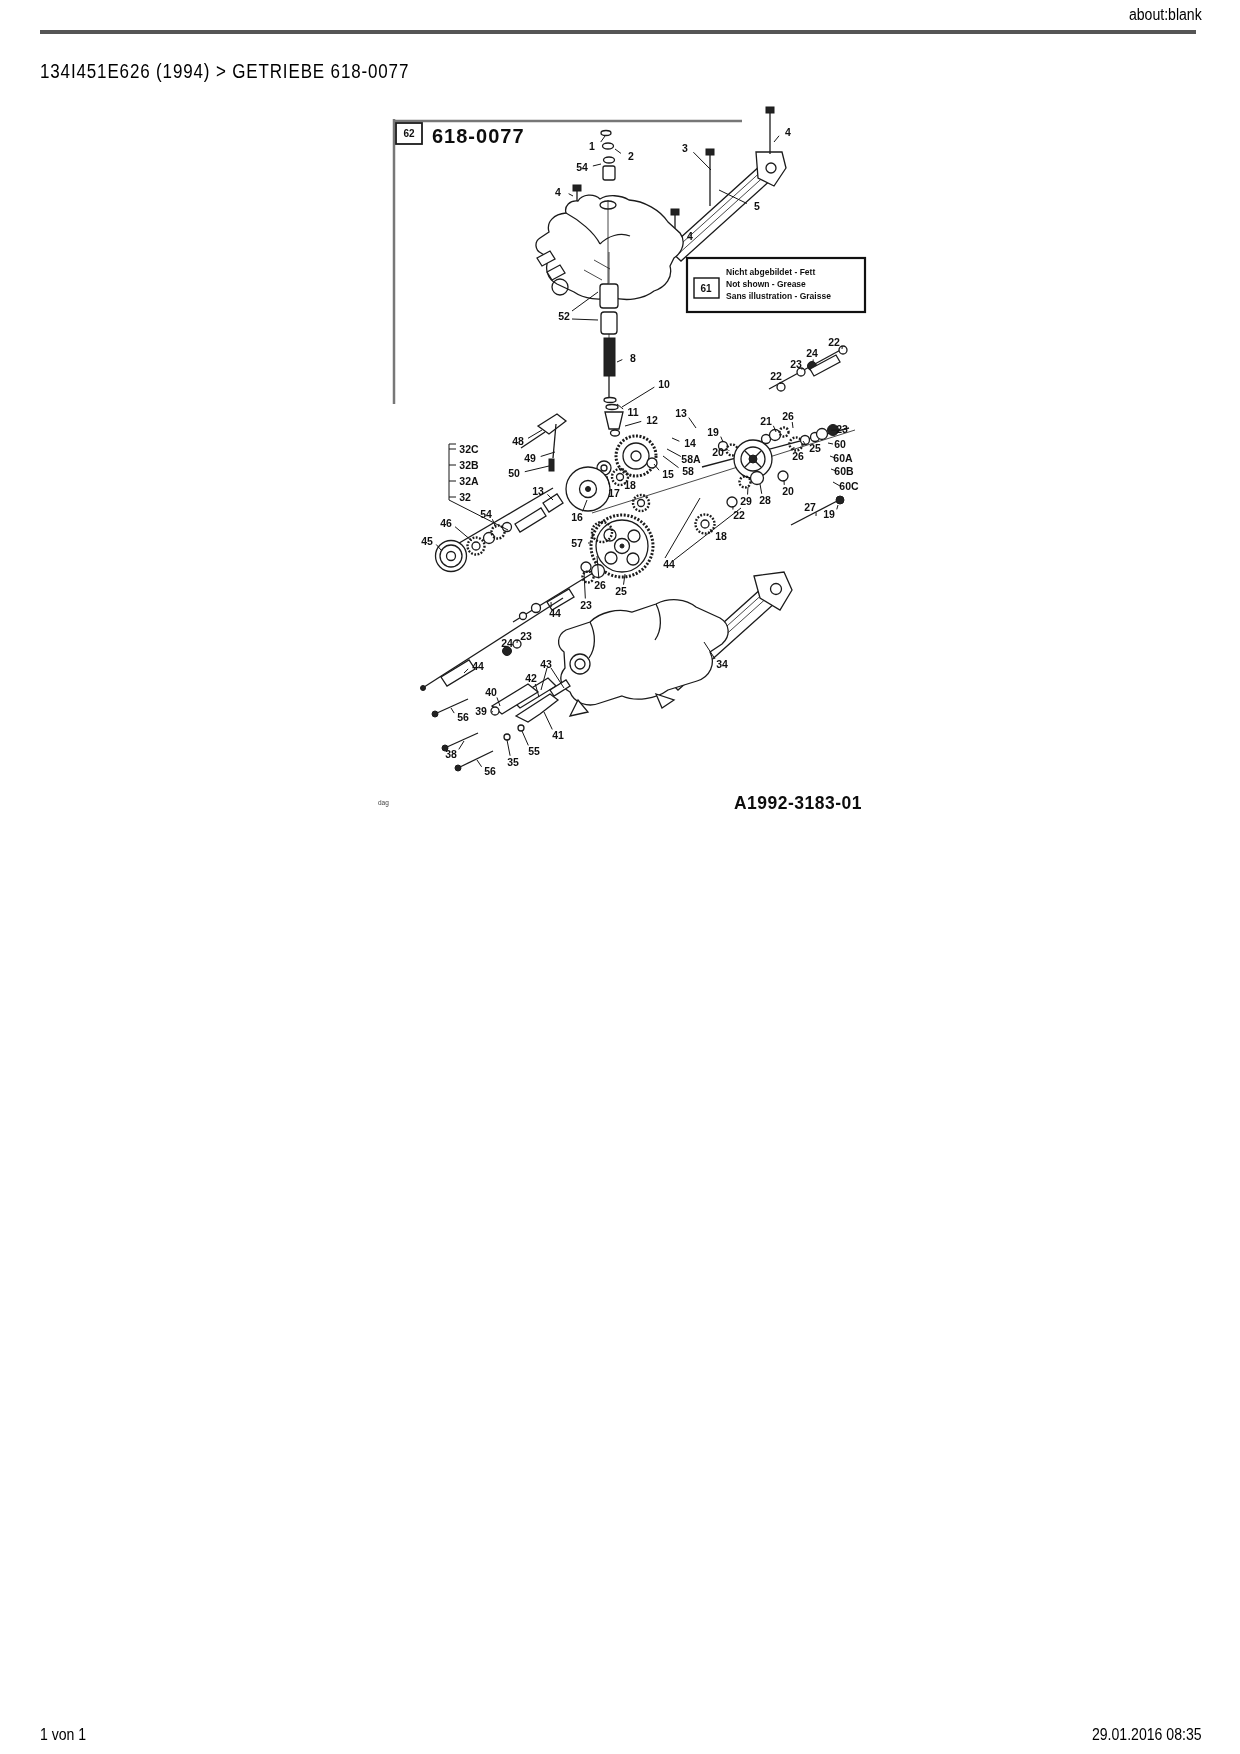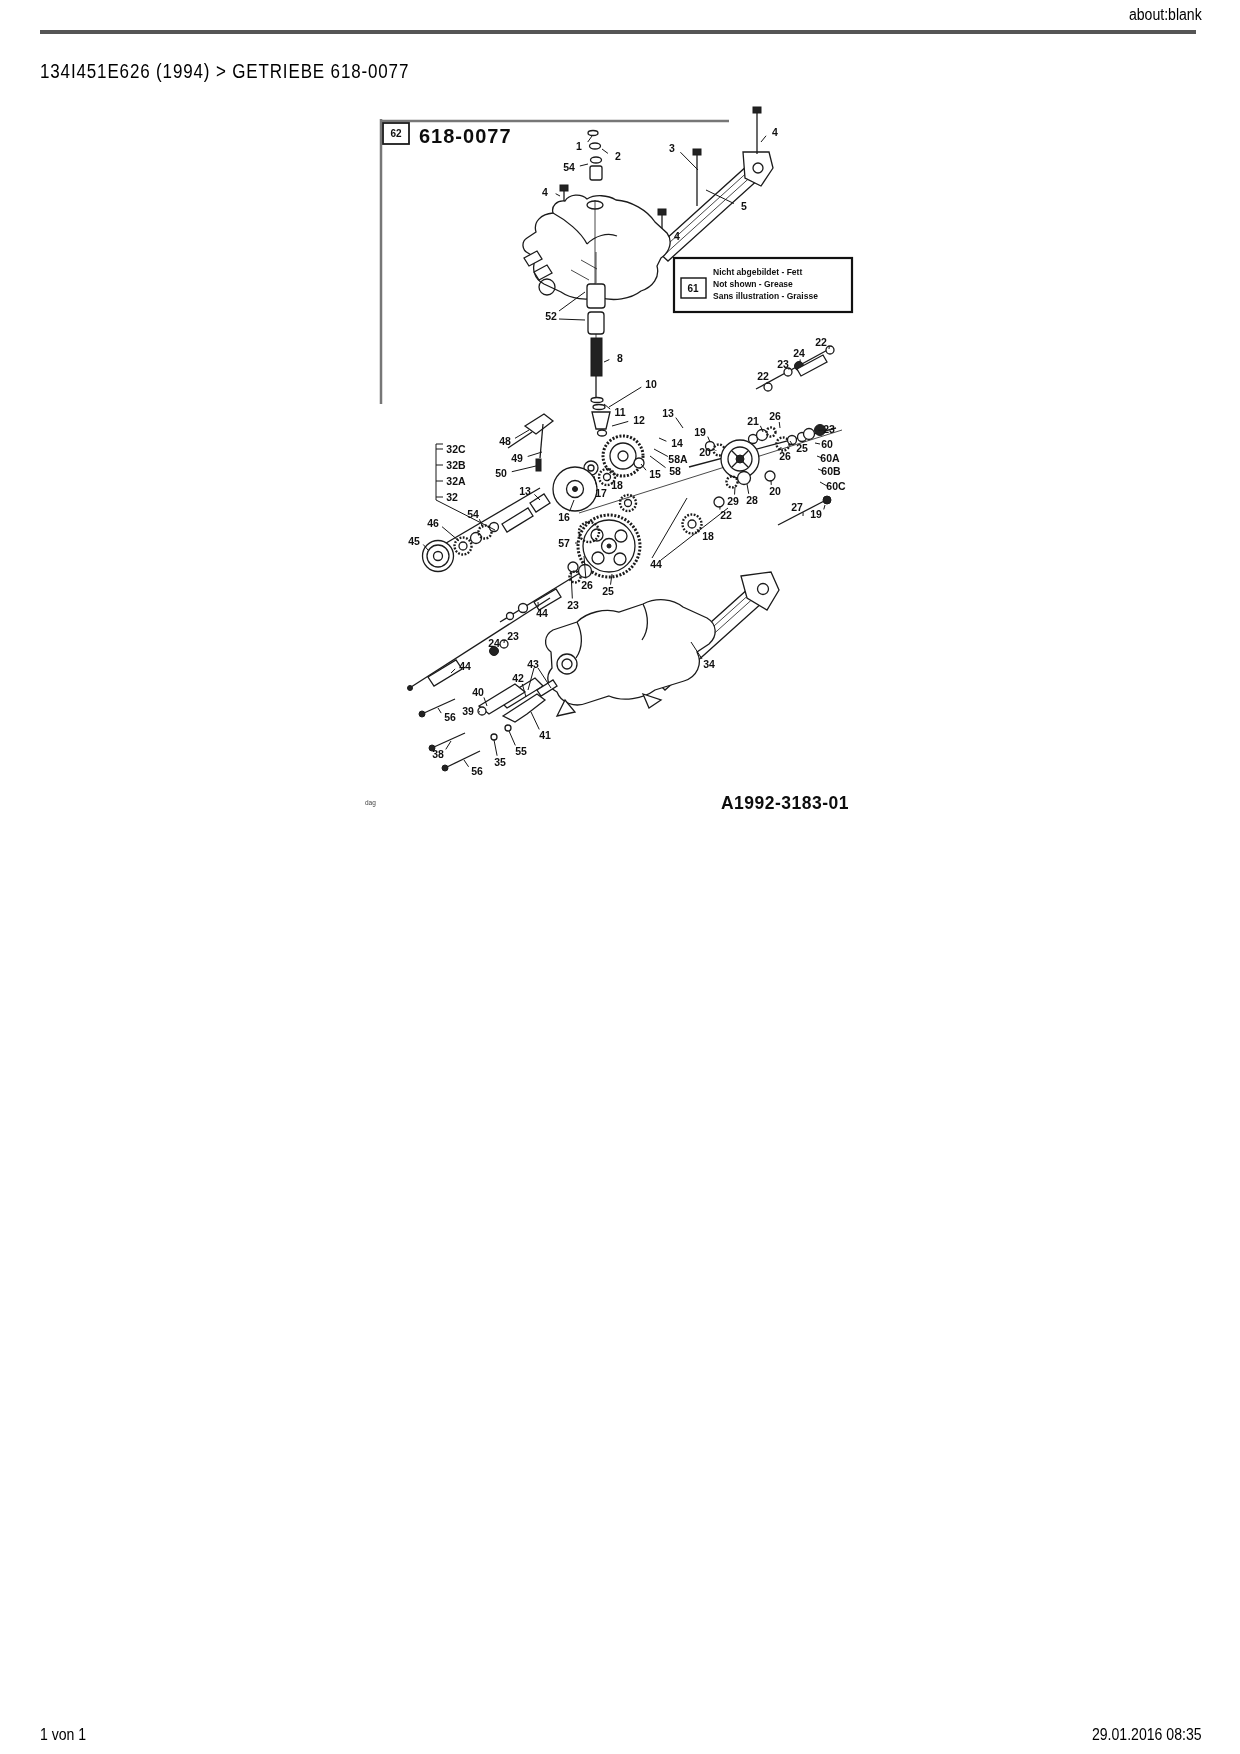--- a/index.html
+++ b/index.html
@@ -19,21 +19,21 @@
     transform:scaleX(.85);transform-origin:left center;white-space:nowrap;
   }
   .ftr-left{
     position:absolute;bottom:10px;left:40px;font-size:16px;
     transform:scaleX(.88);transform-origin:left center;white-space:nowrap;
   }
   .ftr-right{
     position:absolute;bottom:10px;right:38px;font-size:16px;
     transform:scaleX(.88);transform-origin:right center;white-space:nowrap;
   }
-  .diagram-wrap{position:absolute;left:361px;top:100px;width:500px;height:720px;}
+  .diagram-wrap{position:absolute;left:374px;top:100px;width:500px;height:720px;}
   svg{display:block;}
   .plabel{font:bold 10.5px "Liberation Sans",sans-serif;text-anchor:middle;fill:#101010;}
   .ref-num{font:bold 10px "Liberation Sans",sans-serif;text-anchor:middle;fill:#101010;}
   .dgm-title{font:bold 20px "Liberation Sans",sans-serif;letter-spacing:1px;fill:#0d0d0d;}
   .legend-line{font:bold 8.5px "Liberation Sans",sans-serif;fill:#101010;}
   .drawing-num{font:bold 17.5px "Liberation Sans",sans-serif;text-anchor:end;letter-spacing:.5px;fill:#0d0d0d;}
   .watermark{font:6.5px "Liberation Sans",sans-serif;fill:#444;}
   #leaders-layer line{stroke:#161616;stroke-width:1;}
   .ink{stroke:#1b1b1b;fill:none;stroke-width:1.3;}
   .ink-fill{stroke:#1b1b1b;fill:#ffffff;stroke-width:1.3;}

